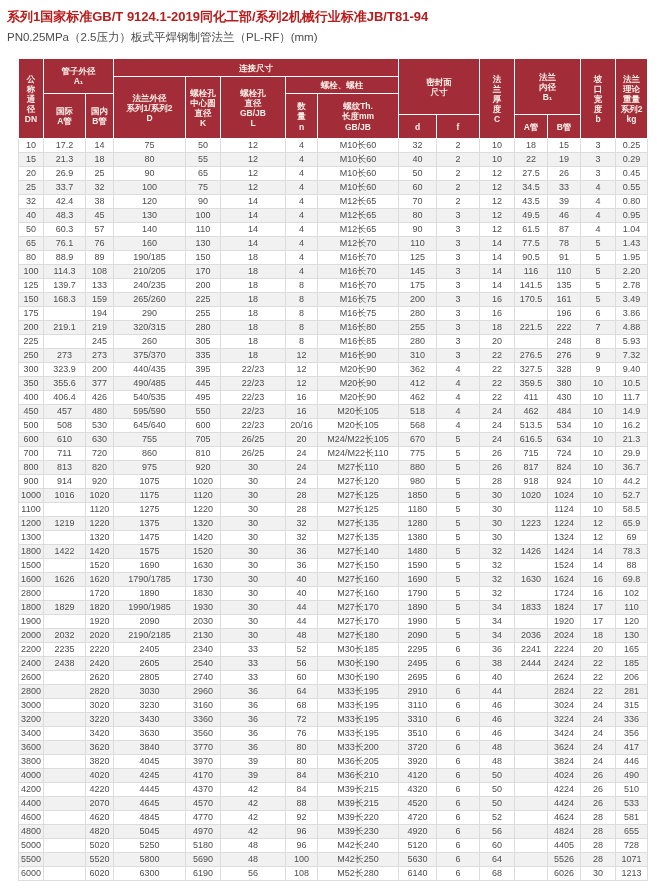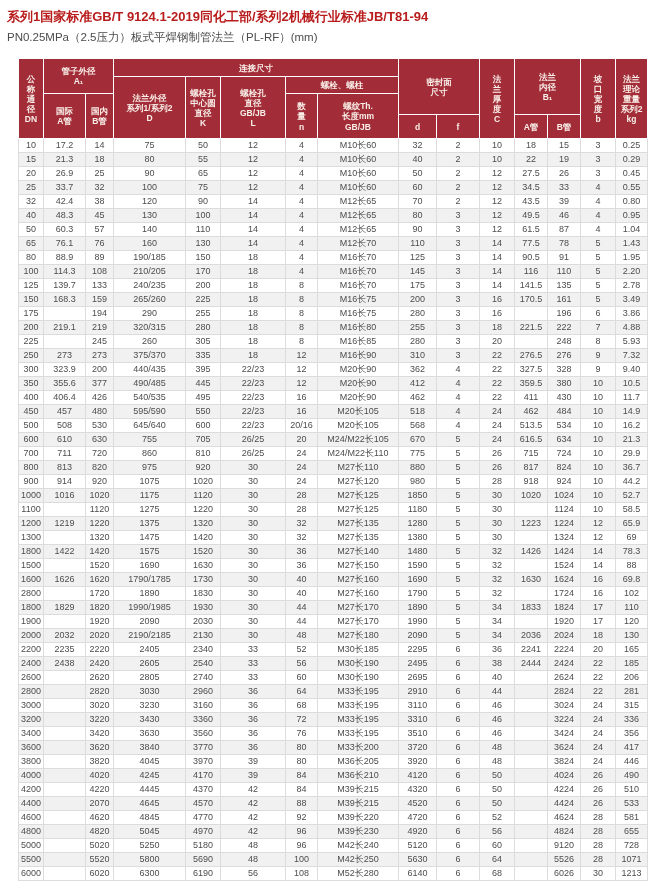--- a/index.html
+++ b/index.html
@@ -979,21 +979,21 @@
         <td>5020</td>
         <td>5250</td>
         <td>5180</td>
         <td>48</td>
         <td>96</td>
         <td>M42长240</td>
         <td>5120</td>
         <td>6</td>
         <td>60</td>
         <td></td>
-        <td>9120</td>
+        <td>4405</td>
         <td>28</td>
         <td>728</td>
       </tr>
       <tr class="alt">
         <td>5500</td>
         <td></td>
         <td>5520</td>
         <td>5800</td>
         <td>5690</td>
         <td>48</td>

